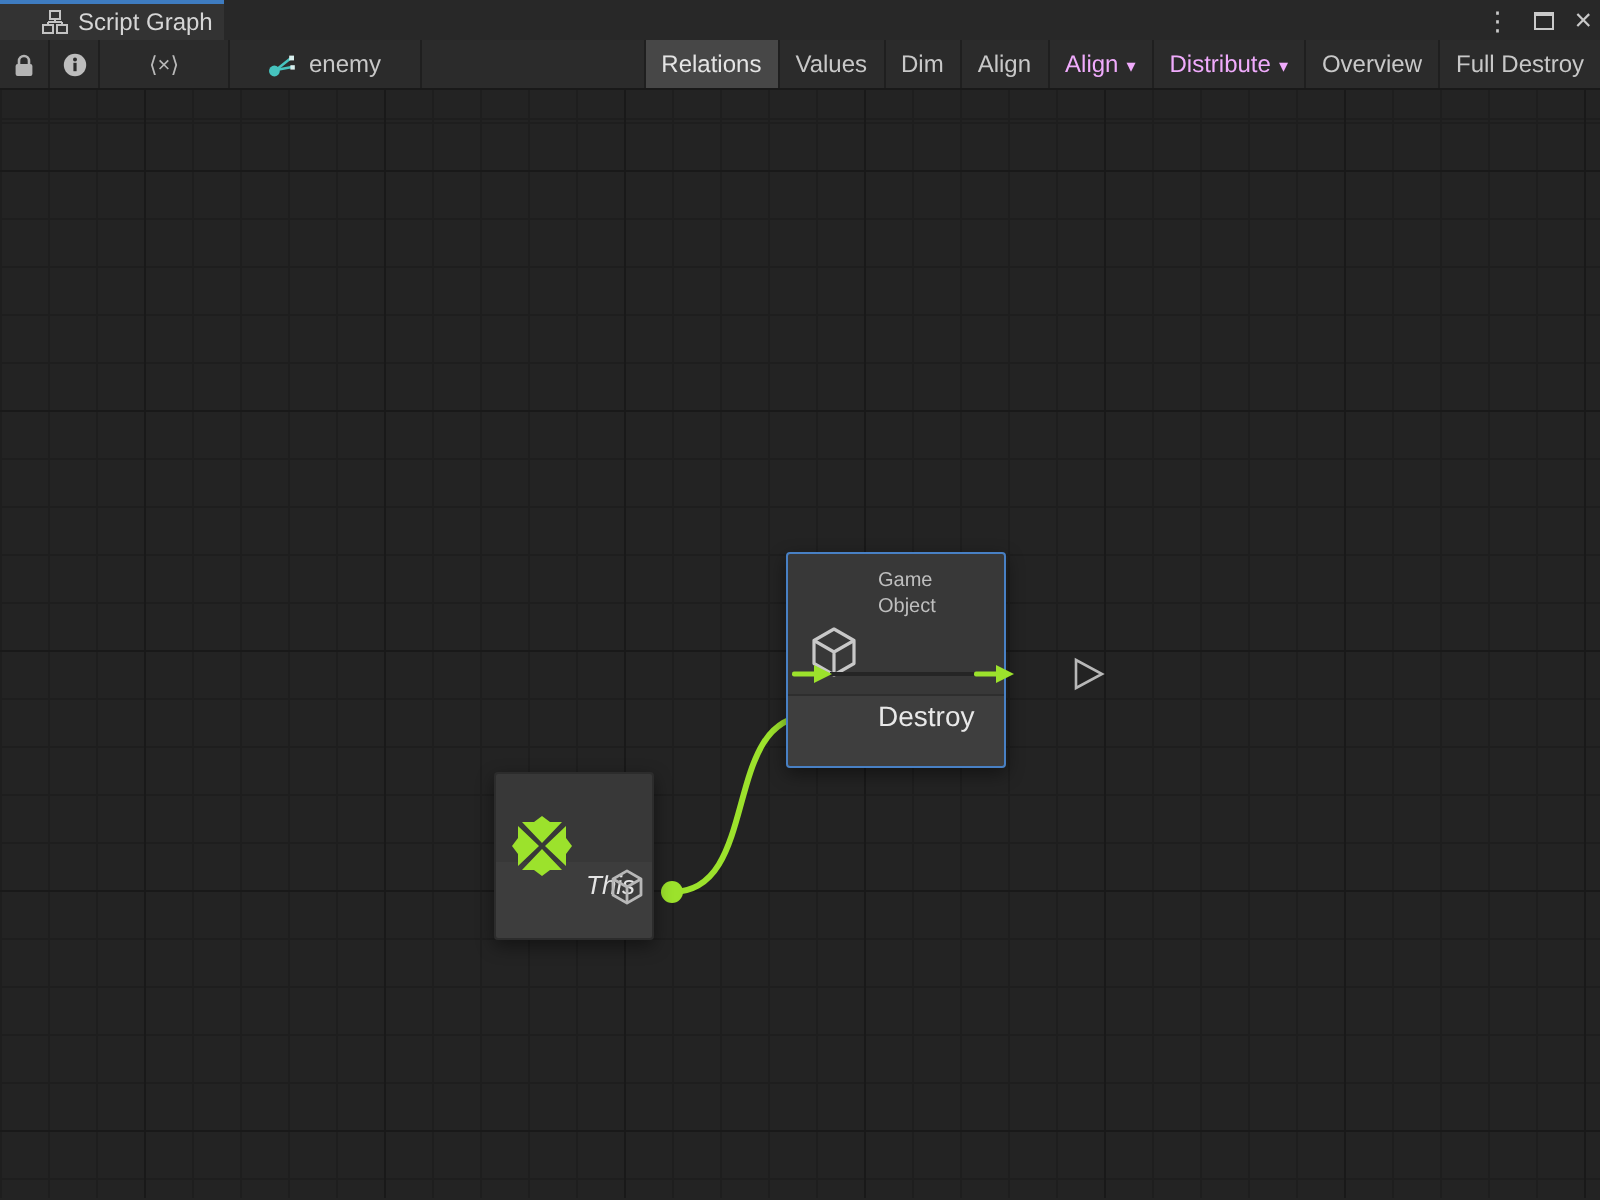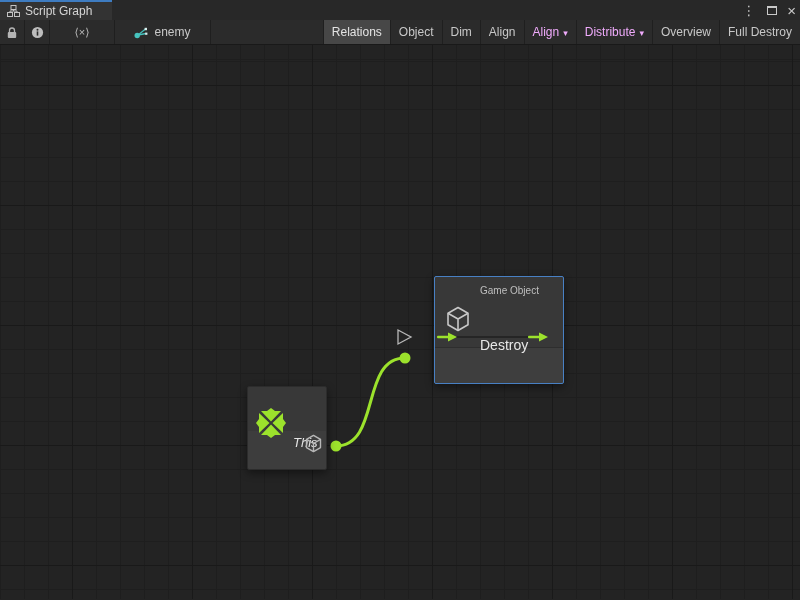--- a/index.html
+++ b/index.html
@@ -3,21 +3,21 @@
 <meta charset="utf-8">
 <style>
   * { margin:0; padding:0; box-sizing:border-box; }
   html,body { width:800px; height:600px; overflow:hidden; background:#232323;
               font-family:"Liberation Sans", sans-serif; -webkit-font-smoothing:antialiased; }
 
   
   .titlebar { position:relative; height:20px; background:#282828; }
   .tab { position:absolute; left:0; top:0; height:20px; width:112px;
          background:#333333; border-top:2px solid #3E7CC1;
-         display:flex; align-items:center; gap:5px; padding-left:7px; }
+         display:flex; align-items:center; gap:5px; padding-left:21px; }
   .tab-label { font-size:12px; color:#d6d6d6; white-space:nowrap; }
   .win-controls { position:absolute; right:4px; top:0; height:20px;
                   display:flex; align-items:center; gap:10px; }
   .kebab { color:#c9c9c9; font-size:13px; line-height:1; padding:0 2px; }
   .maxbox { display:inline-block; width:10px; height:9px;
             border:1px solid #c9c9c9; border-top-width:2px; }
   .closex { color:#c9c9c9; font-size:15px; line-height:1; }
 
   
   .toolbar { height:25px; background:#2b2b2b; display:flex; align-items:stretch;
@@ -42,21 +42,21 @@
   .canvas { position:relative; width:800px; height:554px; background-color:#232323;
     background-image:
       repeating-linear-gradient(90deg,  #191919 0, #191919 1px, transparent 1px, transparent 120px),
       repeating-linear-gradient(180deg, #191919 0, #191919 1px, transparent 1px, transparent 120px),
       repeating-linear-gradient(90deg,  #1e1e1e 0, #1e1e1e 1px, transparent 1px, transparent 24px),
       repeating-linear-gradient(180deg, #1e1e1e 0, #1e1e1e 1px, transparent 1px, transparent 24px);
     background-position: 72px 0, 0 40px, 0 0, 0 16px; }
   .overlay { position:absolute; left:0; top:0; width:800px; height:554px; }
 
   .node { position:absolute; border-radius:2px; box-shadow:0 3px 9px rgba(0,0,0,.45); }
-  .node-destroy { left:434px; top:231px; width:130px; height:108px;
+  .node-destroy { left:393px; top:231px; width:110px; height:108px;
     border:1px solid #4880C4;
     background:linear-gradient(180deg,#383838 0,#383838 70px,#2e2e2e 70px,#2e2e2e 71px,#3e3e3e 71px,#3e3e3e 100%); }
   .node-this { left:247px; top:341px; width:80px; height:84px;
     border:1px solid #2c2c2c;
     background:linear-gradient(180deg,#383838 0,#383838 44px,#3d3d3d 44px,#3d3d3d 100%); }
 
   .node-header { display:flex; align-items:center; gap:7px; padding:7px 8px 0 8px; }
   .node-titles { display:flex; flex-direction:column; }
   .node-subtitle { font-size:10px; color:#bfbfbf; line-height:13px; }
   .node-title { font-size:14px; color:#e8e8e8; line-height:17px;margin-top:40px; }
@@ -122,21 +122,21 @@
         <rect x="11.2" y="6.6" width="2.2" height="2.2" fill="#d9efee"></rect>
       </svg>
     </span>
     <span>enemy</span>
   </div>
   <div class="tb-buttons">
     <div class="tb-btn active">
       <span>Relations</span>
     </div>
     <div class="tb-btn">
-      <span>Object</span>
+      <span>Values</span>
     </div>
     <div class="tb-btn">
       <span>Dim</span>
     </div>
     <div class="tb-btn">
       <span>Align</span>
     </div>
     <div class="tb-btn disabled">
       <span>Align</span>
       <span class="dd-arrow">▾</span>

